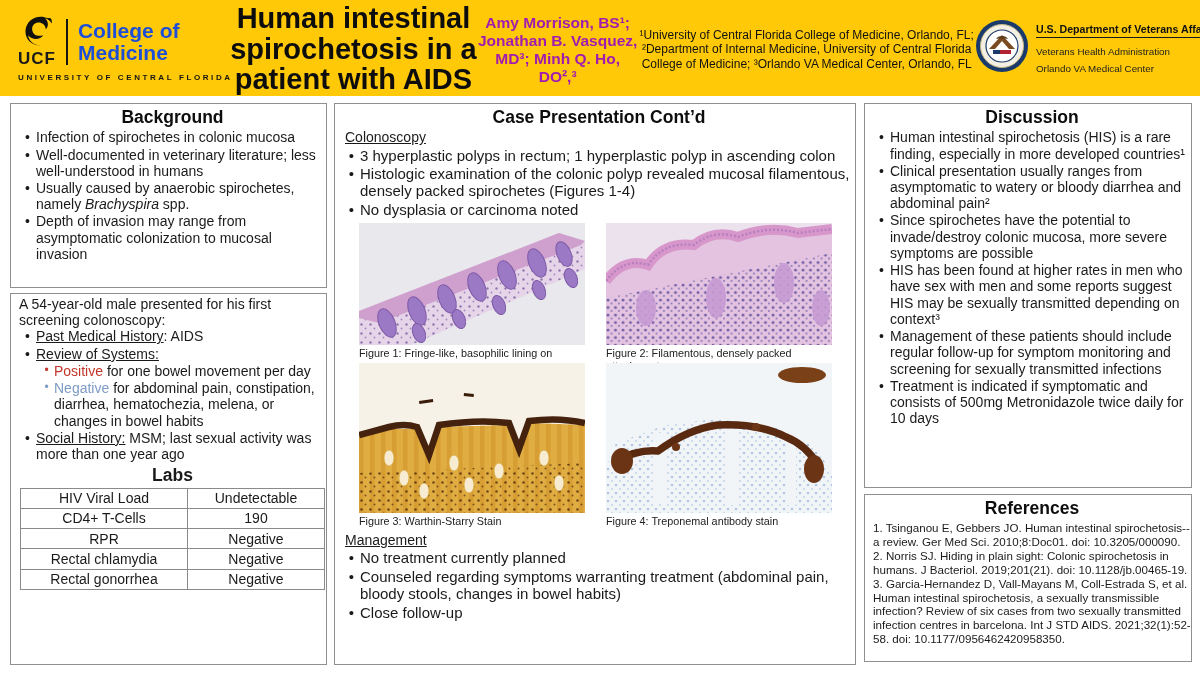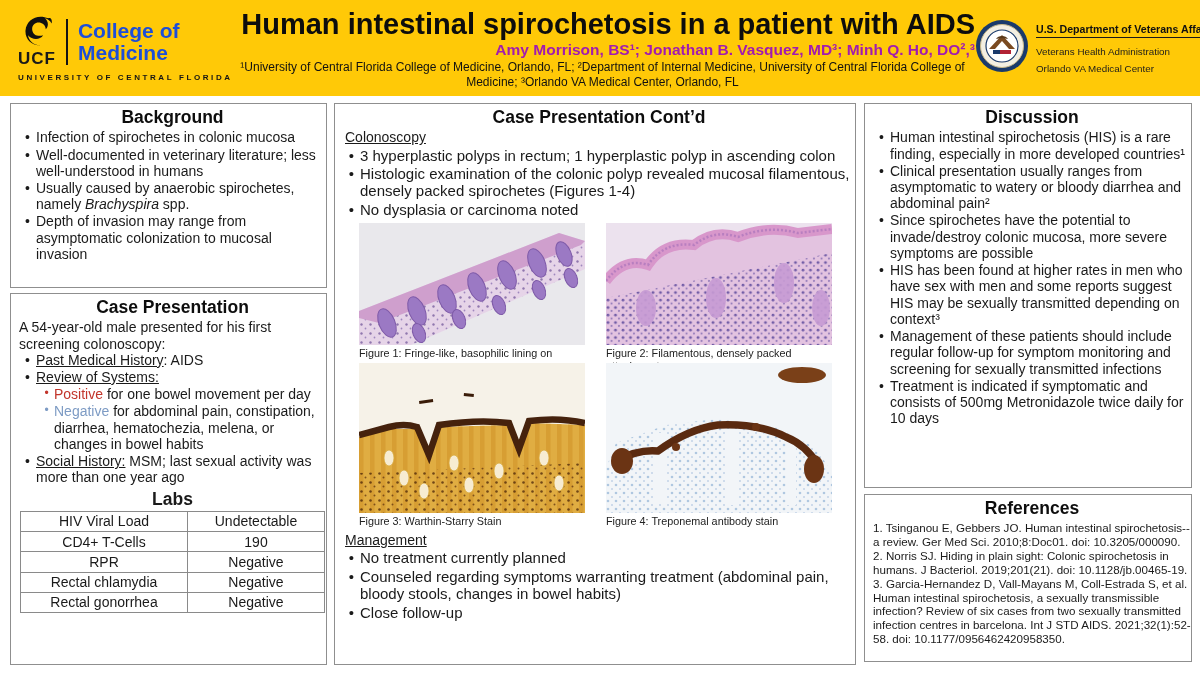--- a/index.html
+++ b/index.html
@@ -10,21 +10,21 @@
   #header{position:absolute;left:0;top:0;width:1200px;height:96px;background:#FFC907;
           display:flex;align-items:center;justify-content:space-between;box-sizing:border-box;
           padding:0 10px}
   .ucf-logo{width:212px;flex:none;display:flex;flex-direction:column;align-items:flex-start;padding-left:8px}
   .ucf-top{display:flex;align-items:center}
   .ucf-mark{display:flex;flex-direction:column;align-items:flex-end}
   .ucf-acronym{font-weight:bold;font-size:17px;letter-spacing:1px;margin-top:-2px}
   .ucf-divider{width:2px;height:46px;background:#151515;margin:0 10px}
   .ucf-college{font-weight:bold;font-size:21px;line-height:1.02;color:#1d4ed8}
   .ucf-univ{font-weight:bold;font-size:8px;letter-spacing:2.6px;margin-top:4px;color:#151515;white-space:nowrap}
-  .head-center{flex:1;display:flex;flex-direction:column;align-items:flex-end;justify-content:center;
+  .head-center{flex:1;display:flex;flex-direction:row;align-items:center;justify-content:center;
                text-align:center;padding-top:2px}
   .poster-title{font-weight:bold;font-size:29px;line-height:1.05;color:#0d0d0d}
   .poster-authors{font-weight:bold;font-size:15.5px;margin-top:2px;color:#a21caf}
   .poster-affil{font-size:12px;line-height:1.22;margin-top:1px;max-width:780px;color:#111}
   .va-logo{width:215px;flex:none;display:flex;align-items:center;gap:7px}
   .va-text{display:flex;flex-direction:column;align-items:flex-start}
   .va-line1{font-weight:bold;font-size:10.6px;color:#101010;border-bottom:1.5px solid #1a1a1a;
             padding-bottom:2px;margin-bottom:2px;white-space:nowrap}
   .va-line2,.va-line3{font-size:9.8px;color:#1c1c1c;margin-top:6px;white-space:nowrap}
 
@@ -133,21 +133,20 @@
     <span class="blt">•</span>
     <span class="txt"><span>Usually caused by anaerobic spirochetes, namely </span><i>Brachyspira</i><span> spp.</span></span>
   </div>
   <div class="br">
     <span class="blt">•</span>
     <span class="txt">Depth of invasion may range from asymptomatic colonization to mucosal invasion</span>
   </div>
 </div>
 
 <div class="box small-col" id="box-case">
-  <div class="sec-title">Case Presentation</div>
   <div class="intro">A 54-year-old male presented for his first screening colonoscopy:</div>
   <div class="br">
     <span class="blt">•</span>
     <span class="txt"><span class="u">Past Medical History</span><span>: AIDS</span></span>
   </div>
   <div class="br">
     <span class="blt">•</span>
     <span class="txt u">Review of Systems:</span>
   </div>
   <div class="br sub">

